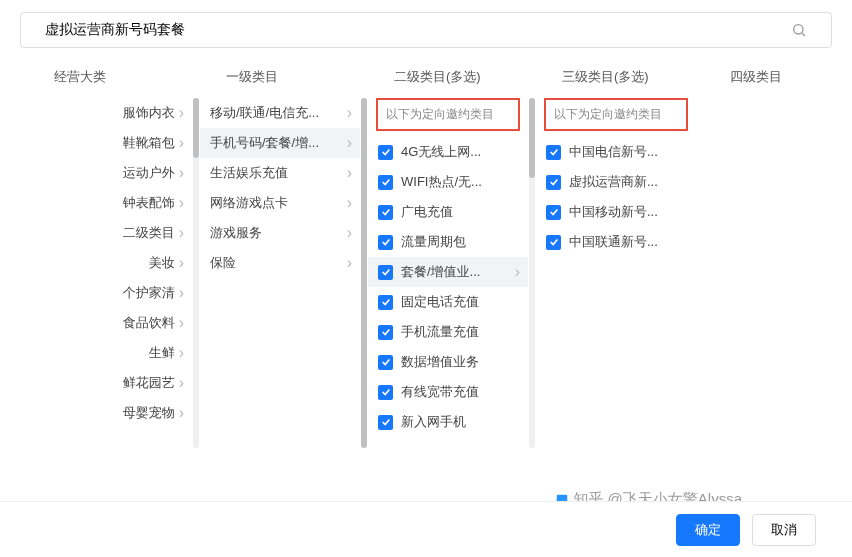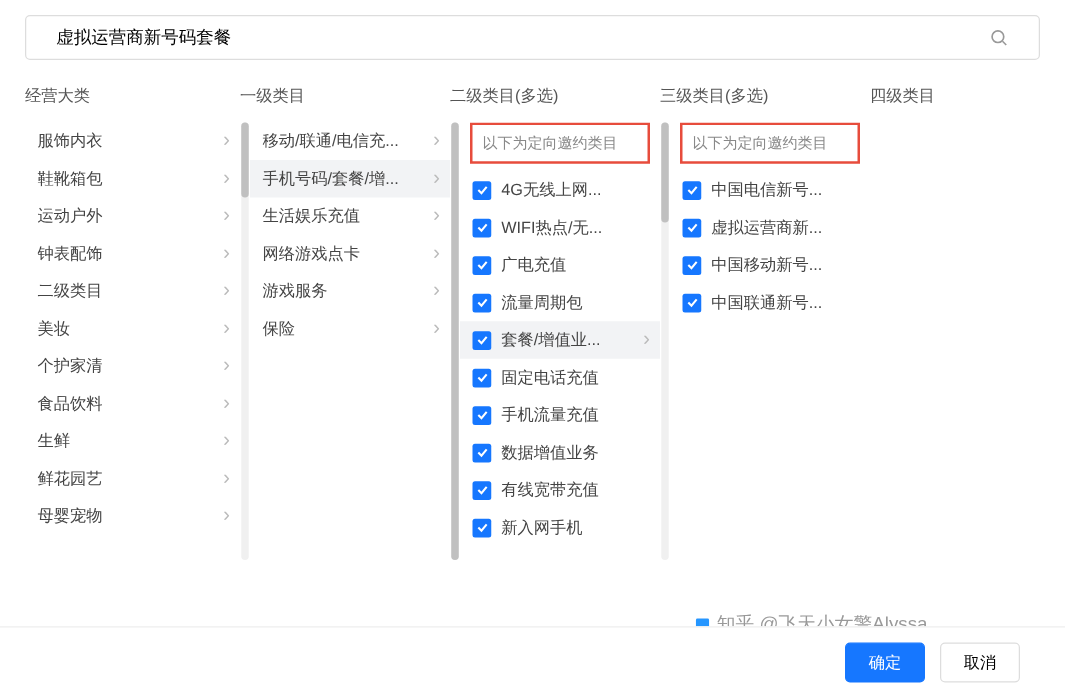--- a/index.html
+++ b/index.html
@@ -4,29 +4,29 @@
   <style>
     * { box-sizing: border-box; margin: 0; padding: 0; }
     body { font-family: -apple-system, "PingFang SC", "Microsoft YaHei", sans-serif; font-size: 13px; color: #333; background: #fff; width: 852px; height: 557px; overflow: hidden; position: relative; }
     
     .search-bar { margin: 12px 20px 0 20px; border: 1px solid #ddd; border-radius: 4px; height: 36px; display: flex; align-items: center; padding: 0 24px; }
     .search-bar input { flex: 1; border: none; outline: none; font-size: 14px; }
     .search-icon { width: 16px; height: 16px; }
     
     .headers { display: flex; padding: 20px 20px 12px 20px; color: #555; font-size: 13px; }
     .headers > div { flex: 0 0 auto; }
-    .h0 { width: 172px; }
+    .h0 { width: 172px; margin-left: 34px; }
     .h1 { width: 168px; }
     .h2 { width: 168px; }
     .h3 { width: 168px; }
     .h4 { width: 120px; }
     
     .columns { display: flex; padding: 0 20px; height: 350px; position: relative; }
     .col { display: flex; flex-direction: column; overflow: hidden; }
-    .col0 { width: 172px; }
+    .col0 { width: 172px; text-align: right; }
     .col1 { width: 168px; }
     .col2 { width: 168px; }
     .col3 { width: 168px; }
     .col4 { width: 120px; }
     
     .scrollbar { width: 6px; background: #f0f0f0; border-radius: 3px; position: relative; }
     .scrollbar-thumb { width: 6px; height: 60px; background: #c0c0c0; border-radius: 3px; position: absolute; top: 0; }
     .scrollbar-wrap { width: 8px; display: flex; justify-content: center; }
     
     .item { height: 30px; display: flex; align-items: center; padding: 0 8px 0 10px; cursor: pointer; white-space: nowrap; overflow: hidden; color: #444; }

